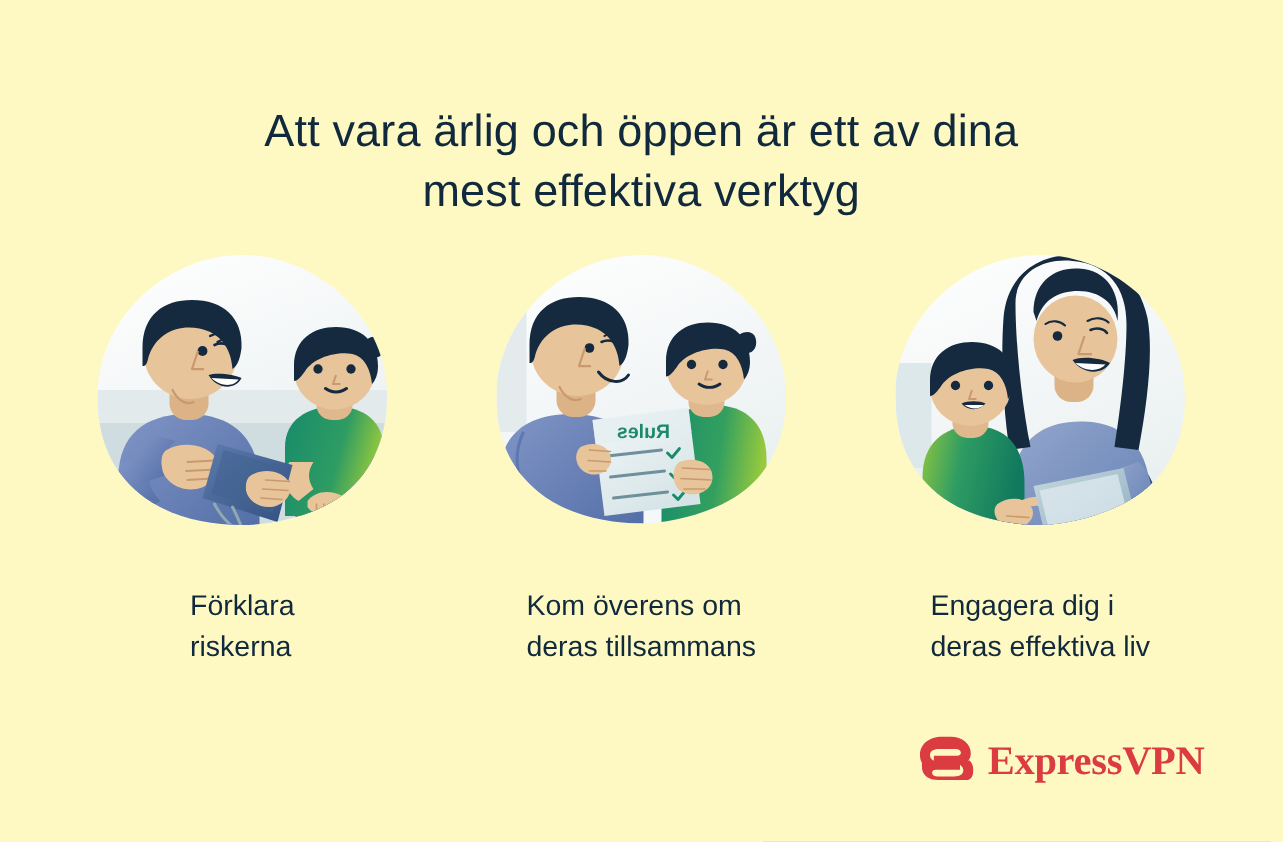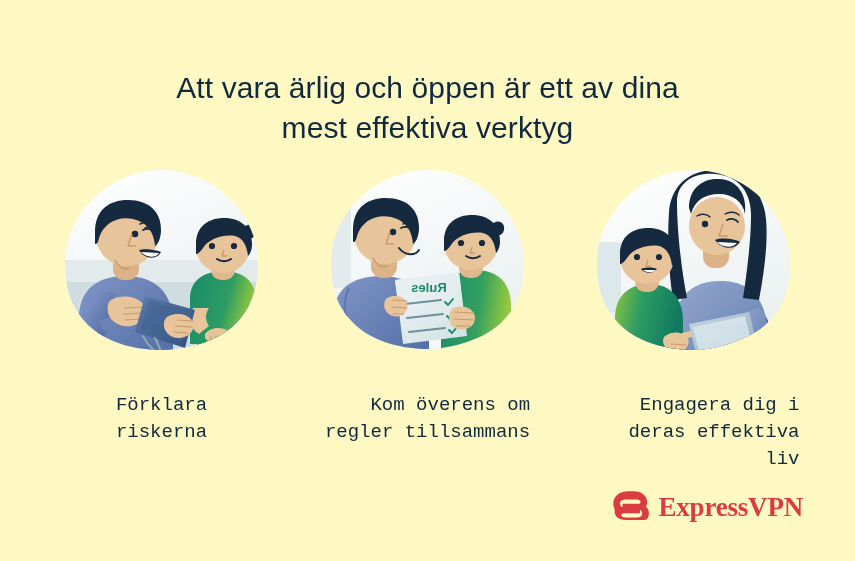--- a/index.html
+++ b/index.html
@@ -60,26 +60,25 @@
     width: 205px;
     height: 200px;
   }
   .scene svg {
     display: block;
     width: 205px;
     height: 200px;
   }
   .caption {
     margin-top: 24px;
-    text-align: right;
+    text-align: left;
     color: #10293c;
     font-size: 19px;
     line-height: 1.42;
     white-space: pre-line;
-    font-family: Liberation Mono, monospace;
   }
 
   
   .logo {
     position: absolute;
     right: 52px;
     bottom: 37px;
     display: flex;
     align-items: center;
     gap: 9px;
@@ -291,21 +290,21 @@
             <path d="M128 140 C138 136 150 140 150 150 C150 160 138 164 130 160 C123 157 122 144 128 140 Z" fill="#e8c49a"></path>
             <g stroke="#c89a6e" stroke-width="1.1" fill="none" stroke-linecap="round">
               <path d="M130 144 L148 145"></path>
                 <path d="M129 151 L149 152"></path>
                 <path d="M131 158 L145 158"></path>
             </g>
           </g>
         </svg>
       </div>
       <div class="caption">Kom överens om
-regler tillsammans</div>
+deras tillsammans</div>
     </div>
 
     <div class="card">
       <div class="scene">
         <svg viewBox="0 0 205 200" xmlns="http://www.w3.org/2000/svg">
           <defs>
             <clipPath id="c3">
                 <path d="M102.5 2 C153 2 199 44 199 96 C199 128 186 150 166 163 C148 175 120 182 102.5 182 C80 182 52 176 34 161 C16 146 6 126 6 96 C6 44 52 2 102.5 2 Z"></path>
               </clipPath>
             <linearGradient id="g3bg" x1="0" y1="0" x2="0.4" y2="1">

